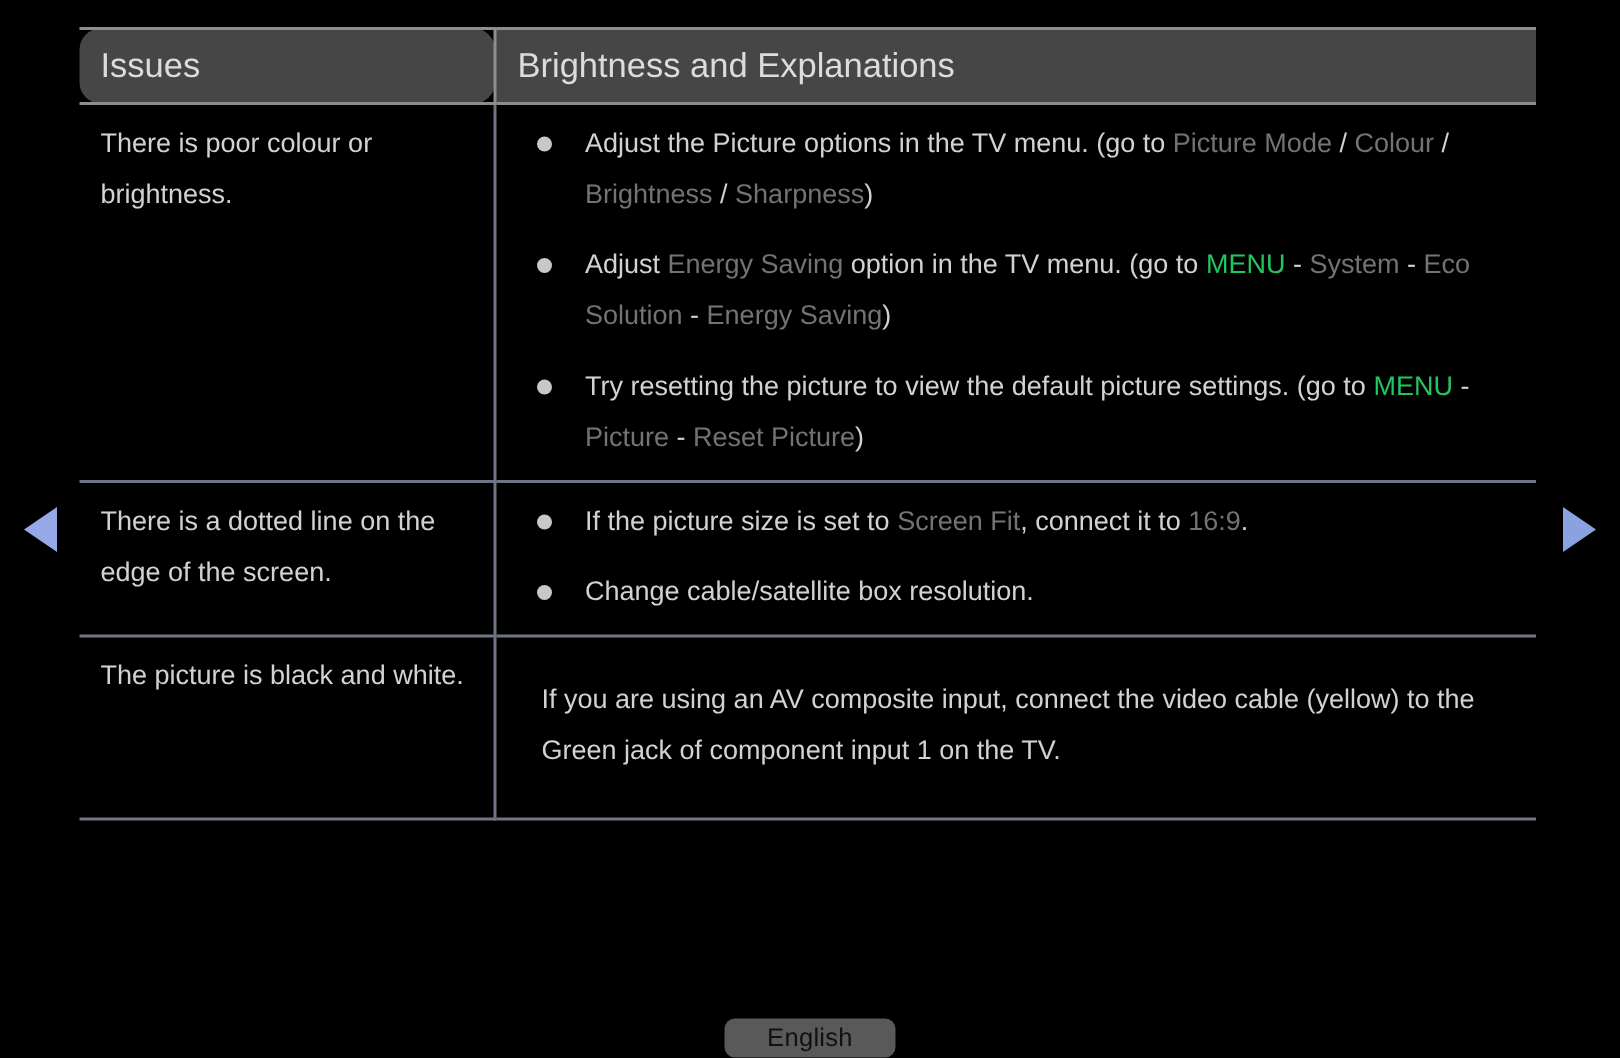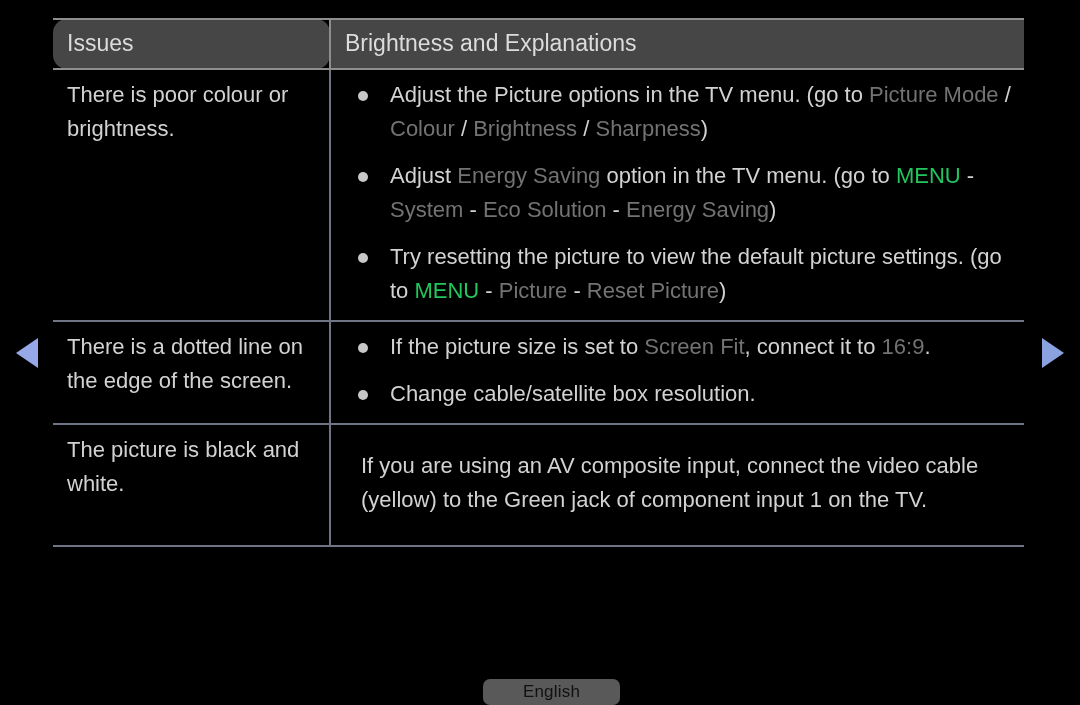--- a/index.html
+++ b/index.html
@@ -67,21 +67,21 @@
   }
   thead th.issues-th {
     border-right: 2px solid #8e8e8e;
     border-radius: 14px;
   }
 
   tbody td {
     vertical-align: top;
     border-bottom: 2px solid #6f7585;
     background: #000000;
-    font-size: 22px;
+    font-size: 18px;
     line-height: 34px;
     color: #d2d2d2;
   }
   tbody tr:last-child td {
     border-bottom: 2px solid #6f7585;
   }
   td.issue-cell {
     padding: 8px 16px 12px 14px;
     border-right: 2px solid #6f7585;
   }
@@ -124,21 +124,21 @@
   .wh {
     color: #22c55e;
     font-weight: normal;
   }
 
   
   .lang-pill {
     position: absolute;
     left: 483px;
     top: 679px;
-    width: 137px;
+    width: 114px;
     height: 26px;
     background: #595959;
     border-radius: 7px;
     color: #111111;
     font-size: 17px;
     display: flex;
     align-items: center;
     justify-content: center;
     letter-spacing: .2px;
   }

